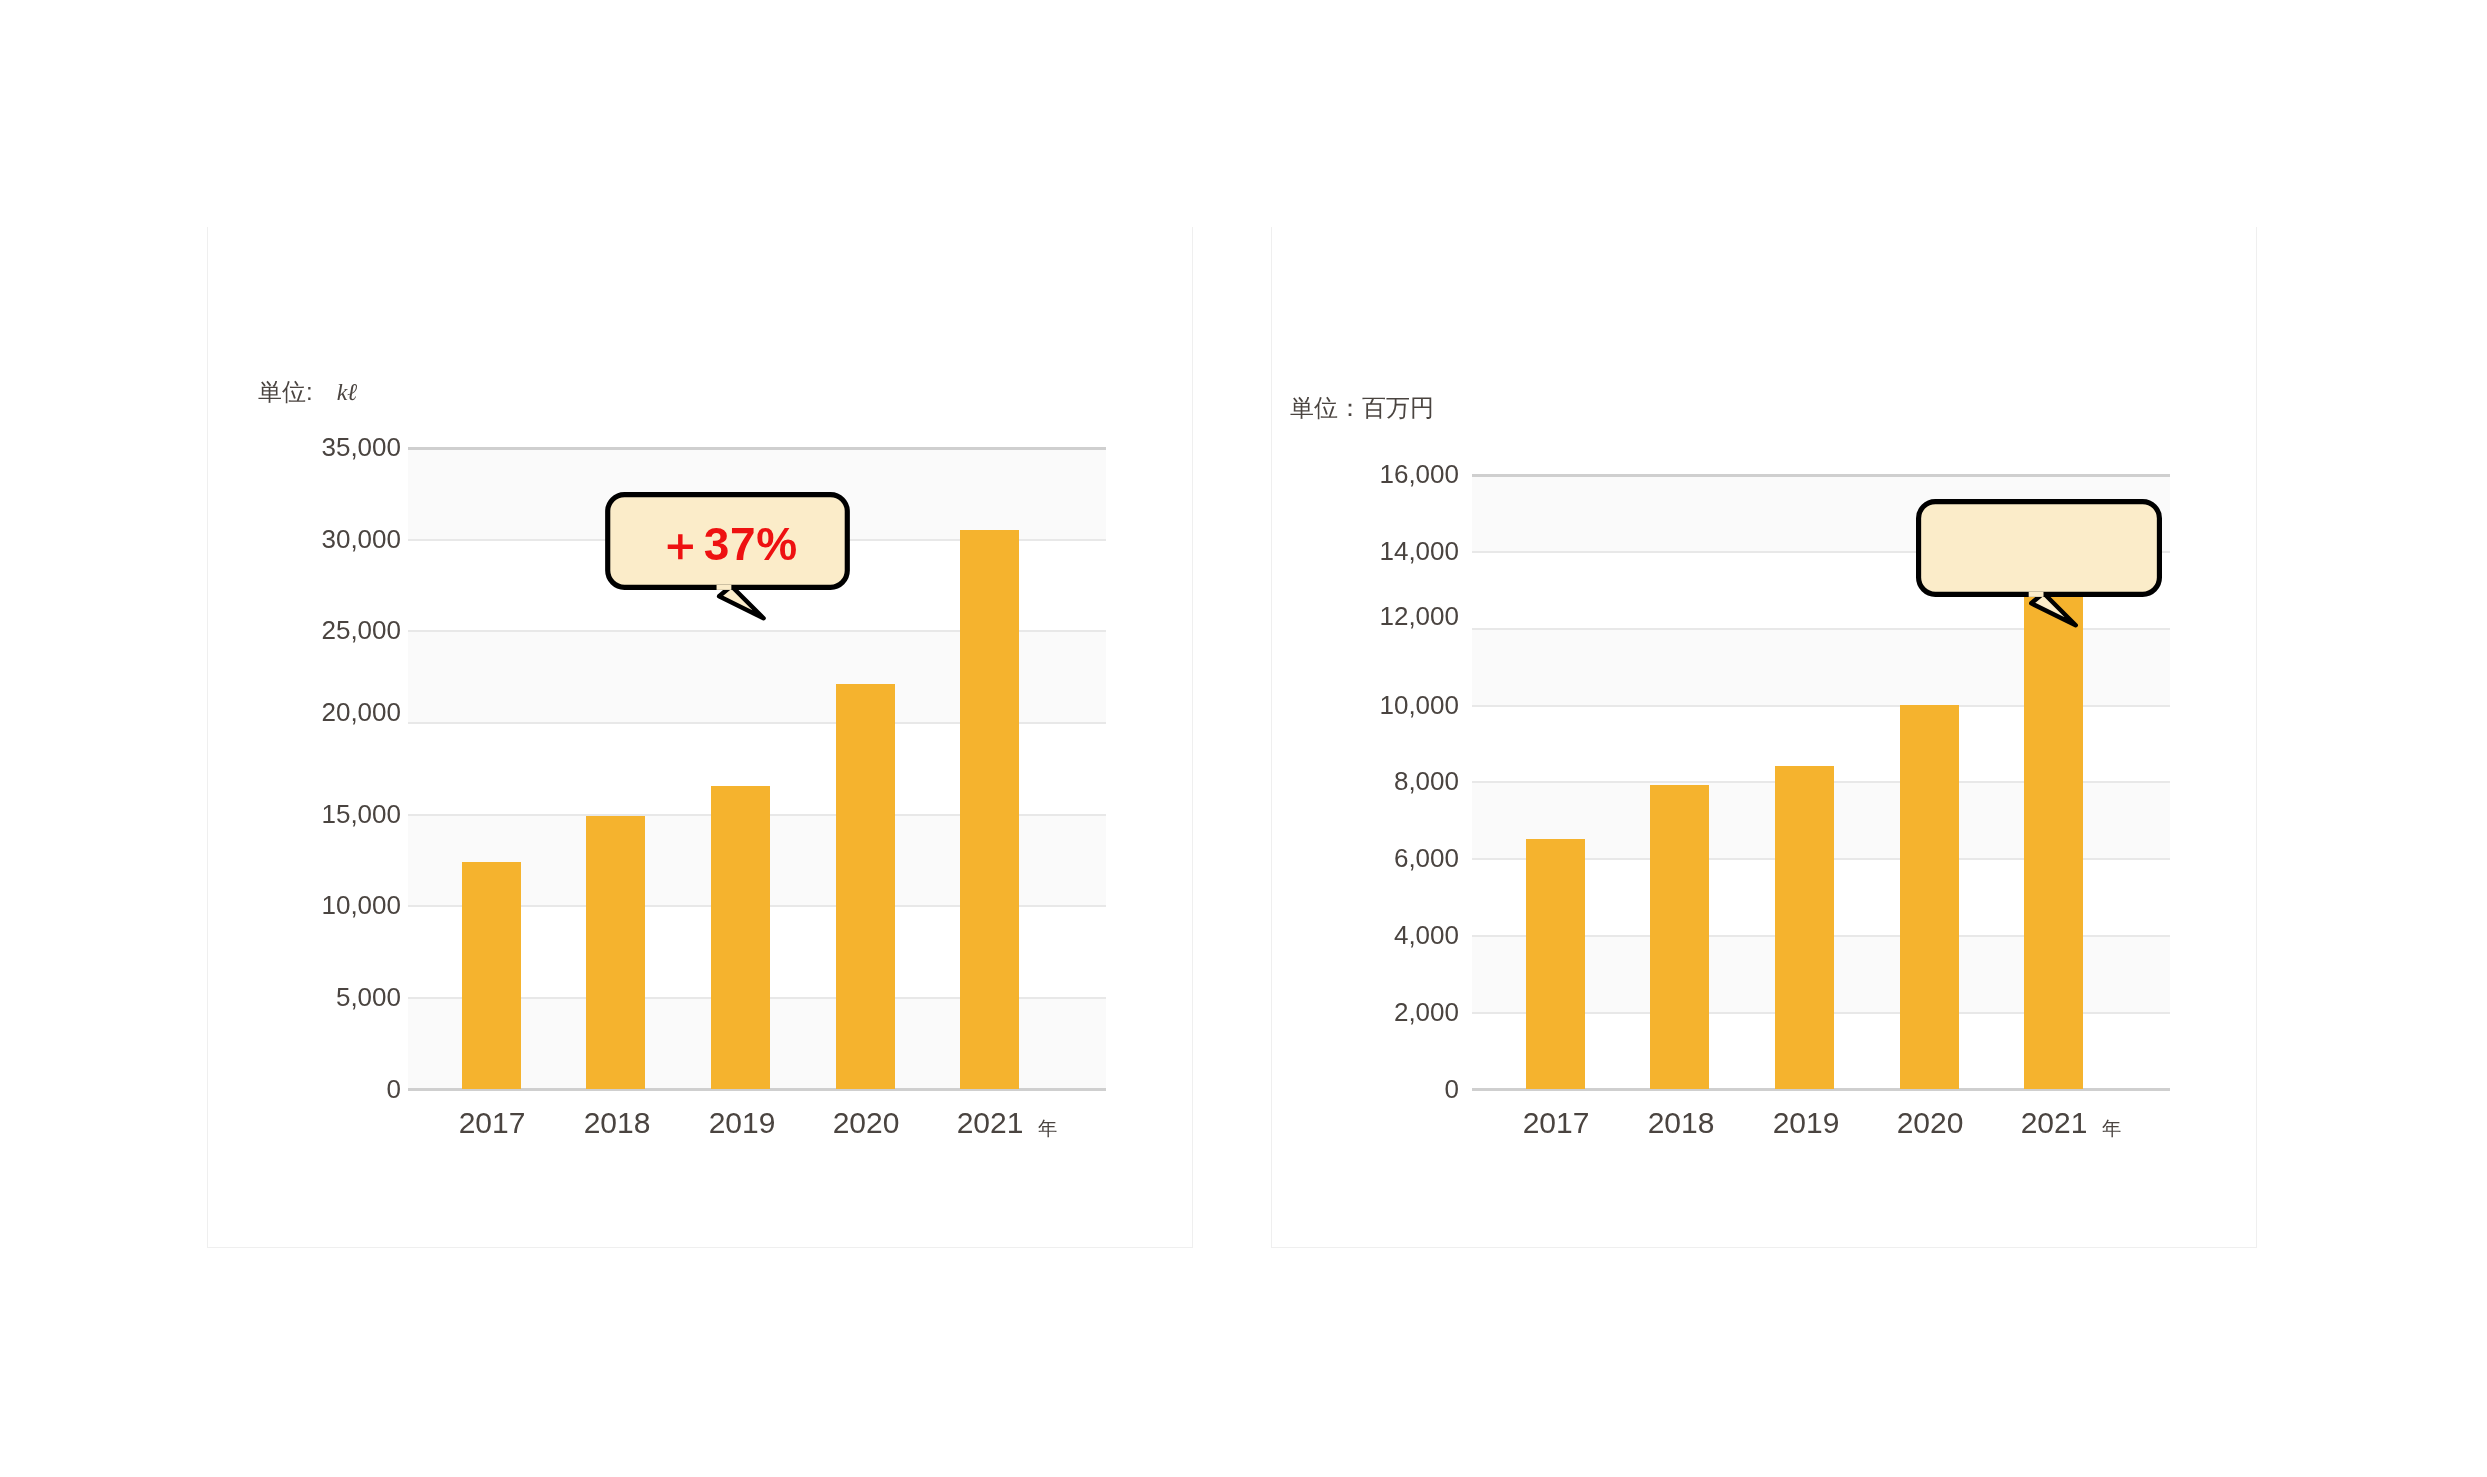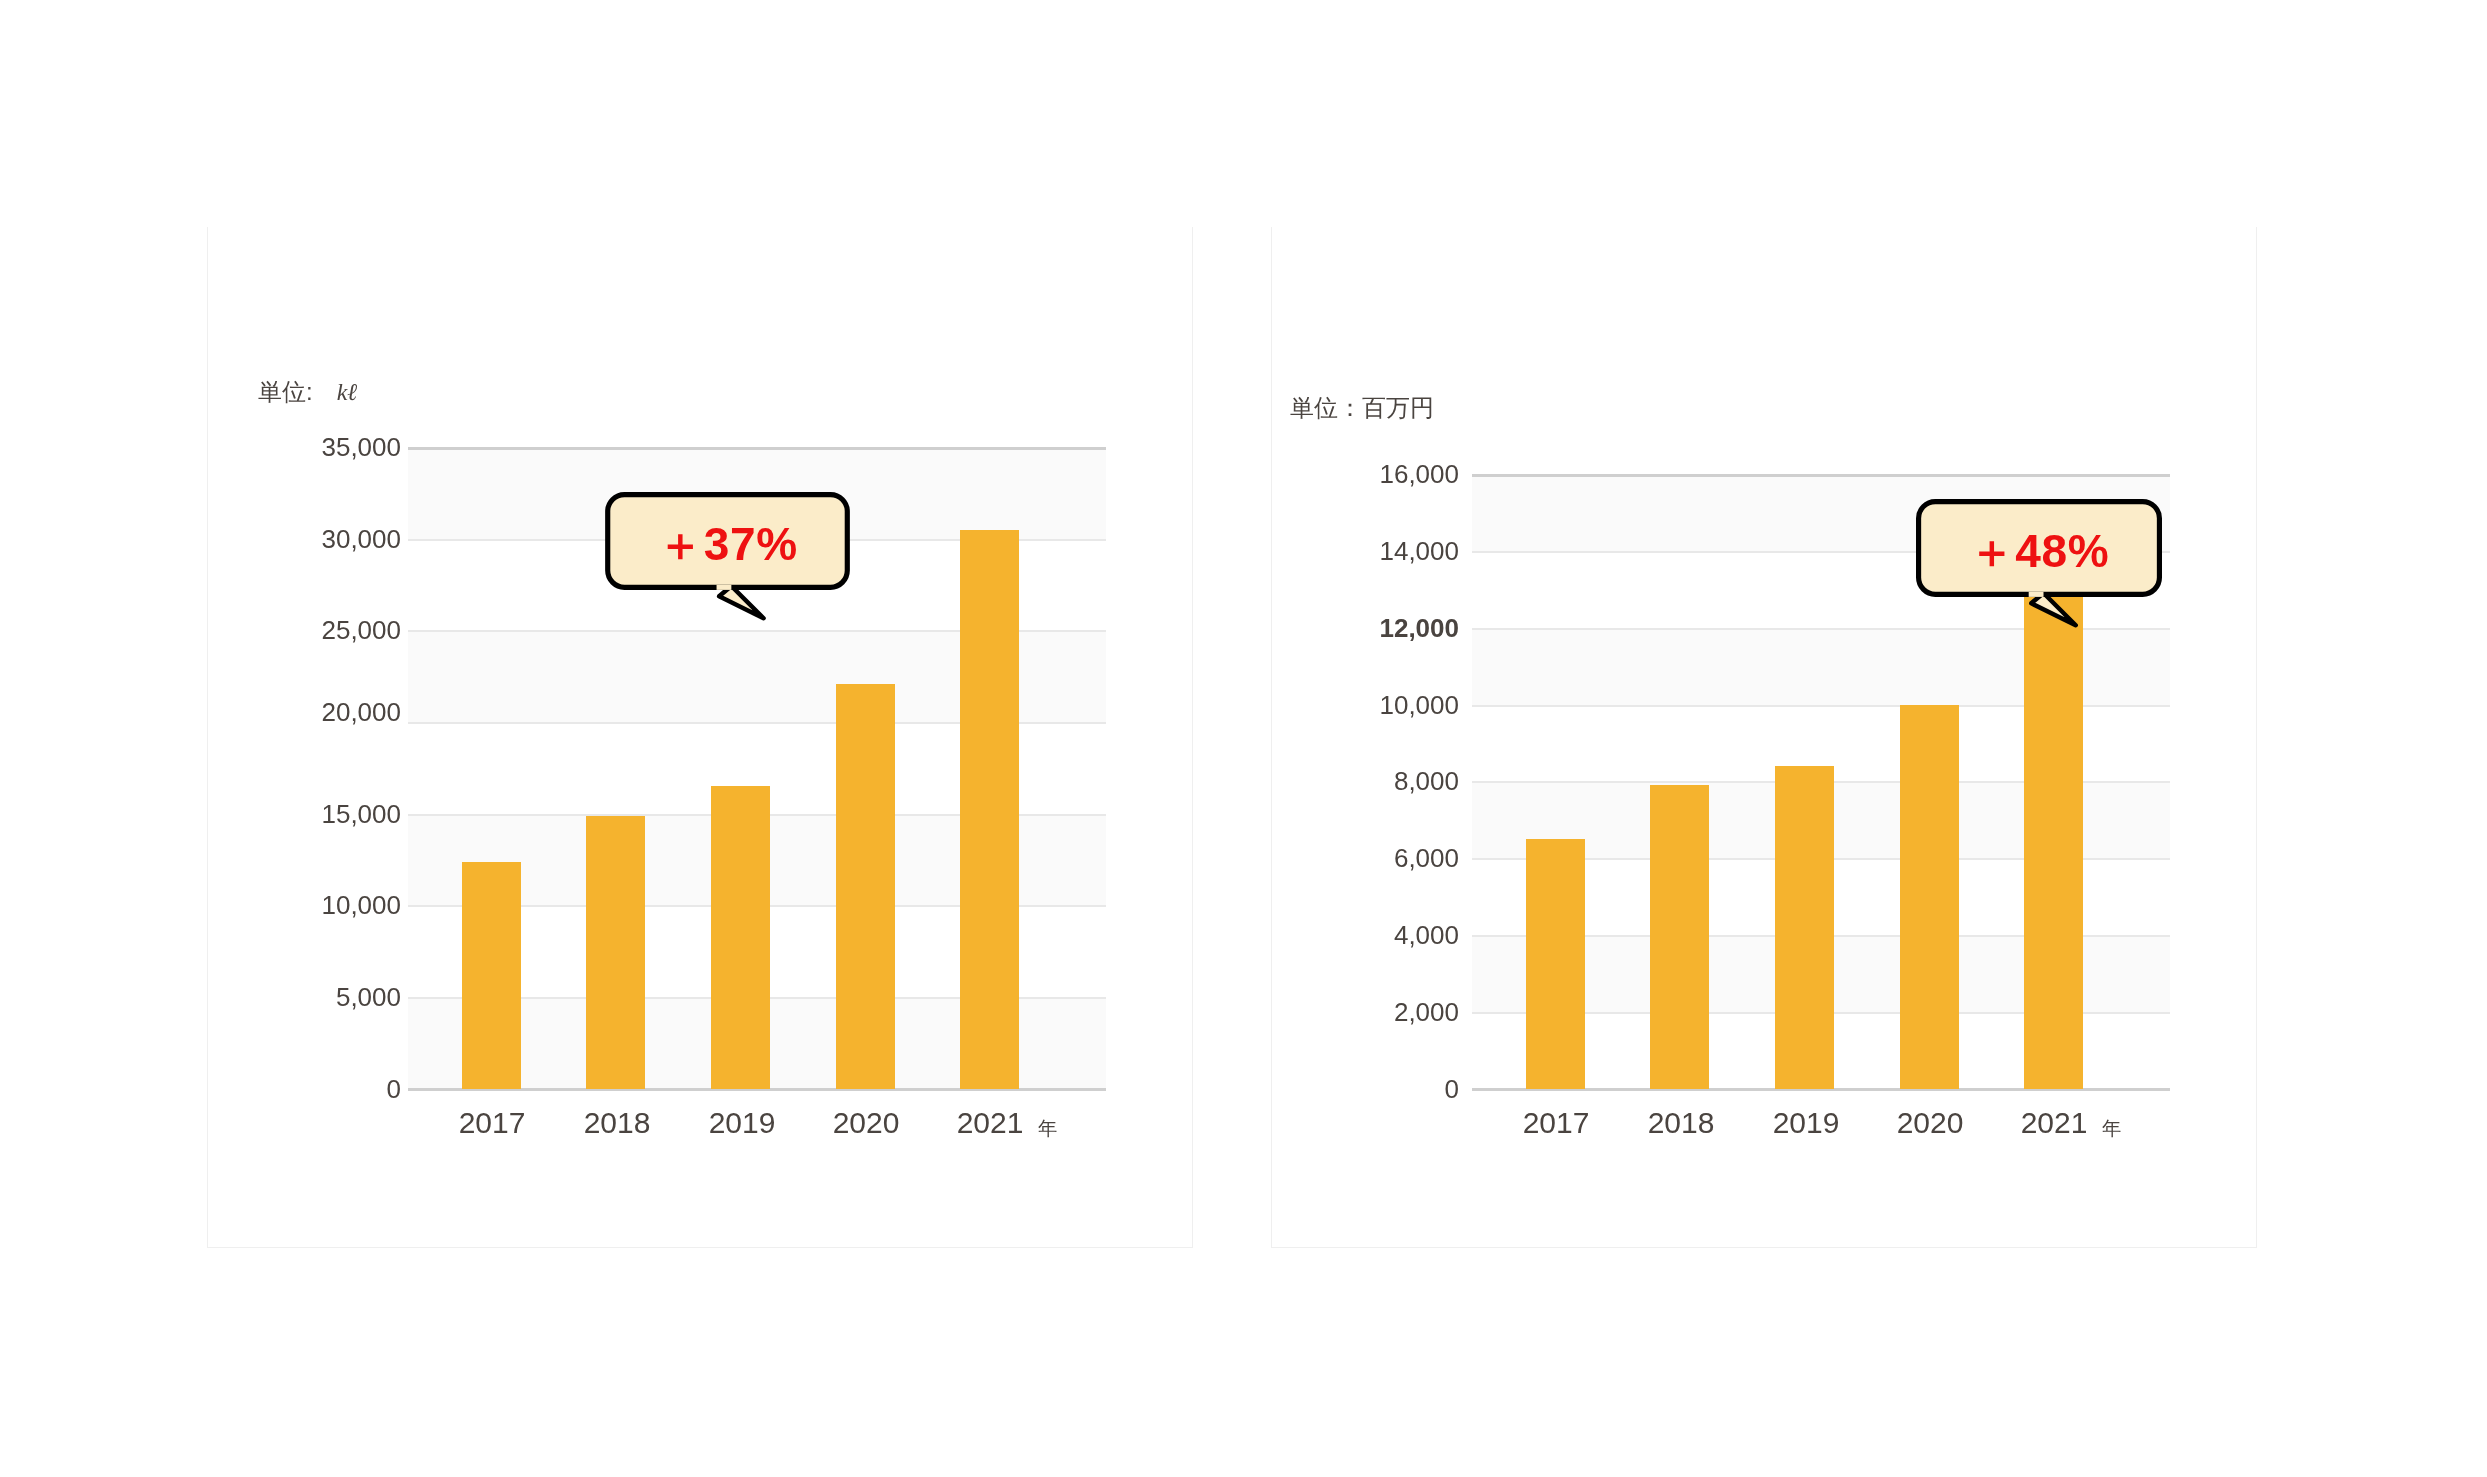--- a/index.html
+++ b/index.html
@@ -213,21 +213,21 @@
   <div class="card" id="card-right">
 
 
     <div class="unit-label" id="unit-right">
       <span>単位：</span><span>百万円</span>
     </div>
 
     <div id="ytick-right-wrap">
       <div class="ytick-row ytick" style="top:0px;">16,000</div>
       <div class="ytick-row ytick" style="top:77px;">14,000</div>
-      <div class="ytick-row ytick" style="top:154px;font-weight:bold;">12,000</div>
+      <div class="ytick-row ytick" style="top:142px;">12,000</div>
       <div class="ytick-row ytick" style="top:231px;">10,000</div>
       <div class="ytick-row ytick" style="top:307px;">8,000</div>
       <div class="ytick-row ytick" style="top:384px;">6,000</div>
       <div class="ytick-row ytick" style="top:461px;">4,000</div>
       <div class="ytick-row ytick" style="top:538px;">2,000</div>
       <div class="ytick-row ytick" style="top:615px;">0</div>
     </div>
 
     <div class="plot" id="plot-right">
       <div class="band" style="top:0px;    height:77px;"></div>
@@ -260,19 +260,18 @@
     <div class="xaxis-unit" style="left:830px; top:892px;">年</div>
 
     <div class="callout" id="callout-right">
       <svg width="246" height="161" viewBox="0 0 382 250" aria-hidden="true">
         <path d="M 198 146
                  L 248 196
                  L 179 162 Z" fill="#fbecc9" stroke="#000000" stroke-width="7" stroke-linejoin="round"></path>
         <rect x="4" y="4" width="374" height="144" rx="26" ry="26" fill="#fbecc9" stroke="#000000" stroke-width="8"></rect>
         <path d="M 198 148 L 175 148" stroke="#fbecc9" stroke-width="8"></path>
       </svg>
-      <div class="callout-text">＋48%</div>
     </div>
   </div>
 
 
 </div>
 
 
 </body></html>

